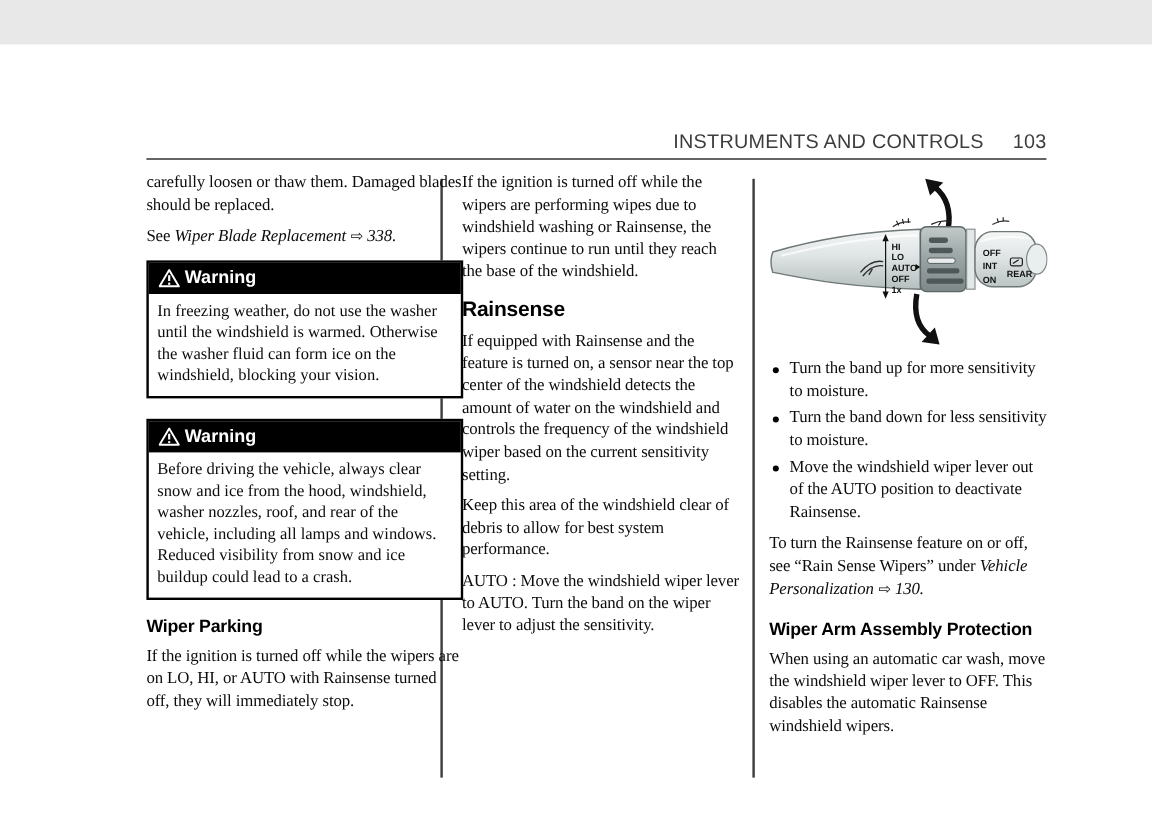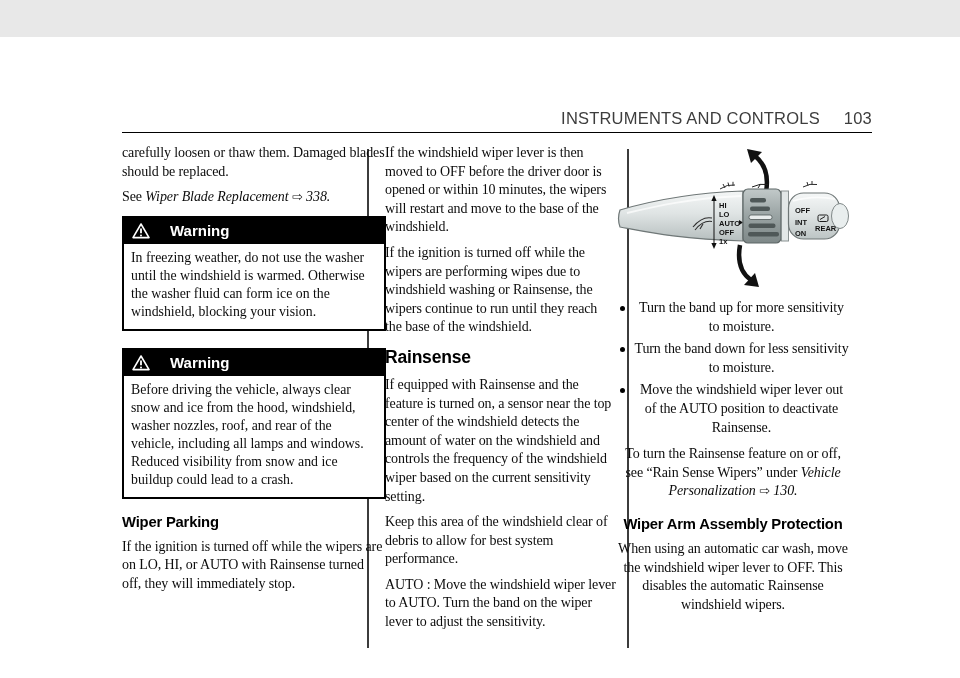--- a/index.html
+++ b/index.html
@@ -20,21 +20,21 @@
     font-size: 16.5px; color: #3d3d3d;
     letter-spacing: 0.2px;
     border-bottom: 1.5px solid #000;
     padding-bottom: 4px;
   }
   .running-header .pgnum { display:inline-block; margin-left: 24px; }
   
   .col { position: absolute; top: 107px; }
   .col-left  { left: 122px; width: 264px; }
   .col-mid   { left: 385px; width: 231px; }
-  .col-right { left: 617px; width: 232px; text-align: center; }
+  .col-right { left: 641px; width: 232px; }
   .vrule {
     position: absolute; top: 112px; height: 499px; width: 1.5px;
     background: #3c3c3c;
   }
   .vrule-1 { left: 367px; }
   .vrule-2 { left: 627px; }
   
   p.body {
     font: 14px/18.6px "Liberation Serif", serif;
     color: #0c0c0c;
@@ -53,21 +53,21 @@
   h2.sechead {
     font: bold 17.5px/21px "Liberation Sans", sans-serif;
     color: #000; letter-spacing: -0.2px;
     margin: 10px 0 8px;
   }
   
   .warning-box { border: 2px solid #000; margin: 9px 0 0; background:#fff; }
   .warning-box.second { margin-top: 17px; }
   .warning-bar {
     background: #000; color: #fff;
-    display: flex; align-items: center; gap: 20px;
+    display: flex; align-items: center; gap: 4px;
     padding: 3px 8px;
     font: bold 15px/20px "Liberation Sans", sans-serif;
   }
   .warning-body {
     padding: 5px 7px 8px;
     font: 13.8px/18px "Liberation Serif", serif;
     color:#0c0c0c;
   }
   
   ul.bullets { list-style: none; margin: 0 0 8px; }
@@ -128,21 +128,20 @@
         <span>Warning</span>
       </div>
       <div class="warning-body">Before driving the vehicle, always clear snow and ice from the hood, windshield, washer nozzles, roof, and rear of the vehicle, including all lamps and windows. Reduced visibility from snow and ice buildup could lead to a crash.</div>
     </div>
 
     <h3 class="subhead">Wiper Parking</h3>
     <p class="body">If the ignition is turned off while the wipers are on LO, HI, or AUTO with Rainsense turned off, they will immediately stop.</p>
   </div>
 
   <div class="col col-mid">
-    <p class="body">If the windshield wiper lever is then moved to OFF before the driver door is opened or within 10 minutes, the wipers will restart and move to the base of the windshield.</p>
     <p class="body">If the ignition is turned off while the wipers are performing wipes due to windshield washing or Rainsense, the wipers continue to run until they reach the base of the windshield.</p>
     <h2 class="sechead">Rainsense</h2>
     <p class="body">If equipped with Rainsense and the feature is turned on, a sensor near the top center of the windshield detects the amount of water on the windshield and controls the frequency of the windshield wiper based on the current sensitivity setting.</p>
     <p class="body">Keep this area of the windshield clear of debris to allow for best system performance.</p>
     <p class="body"><span class="lead-bold">AUTO :</span><span> Move the windshield wiper lever to AUTO. Turn the band on the wiper lever to adjust the sensitivity.</span></p>
   </div>
 
   <div class="col col-right">
 
     <div class="figure">

